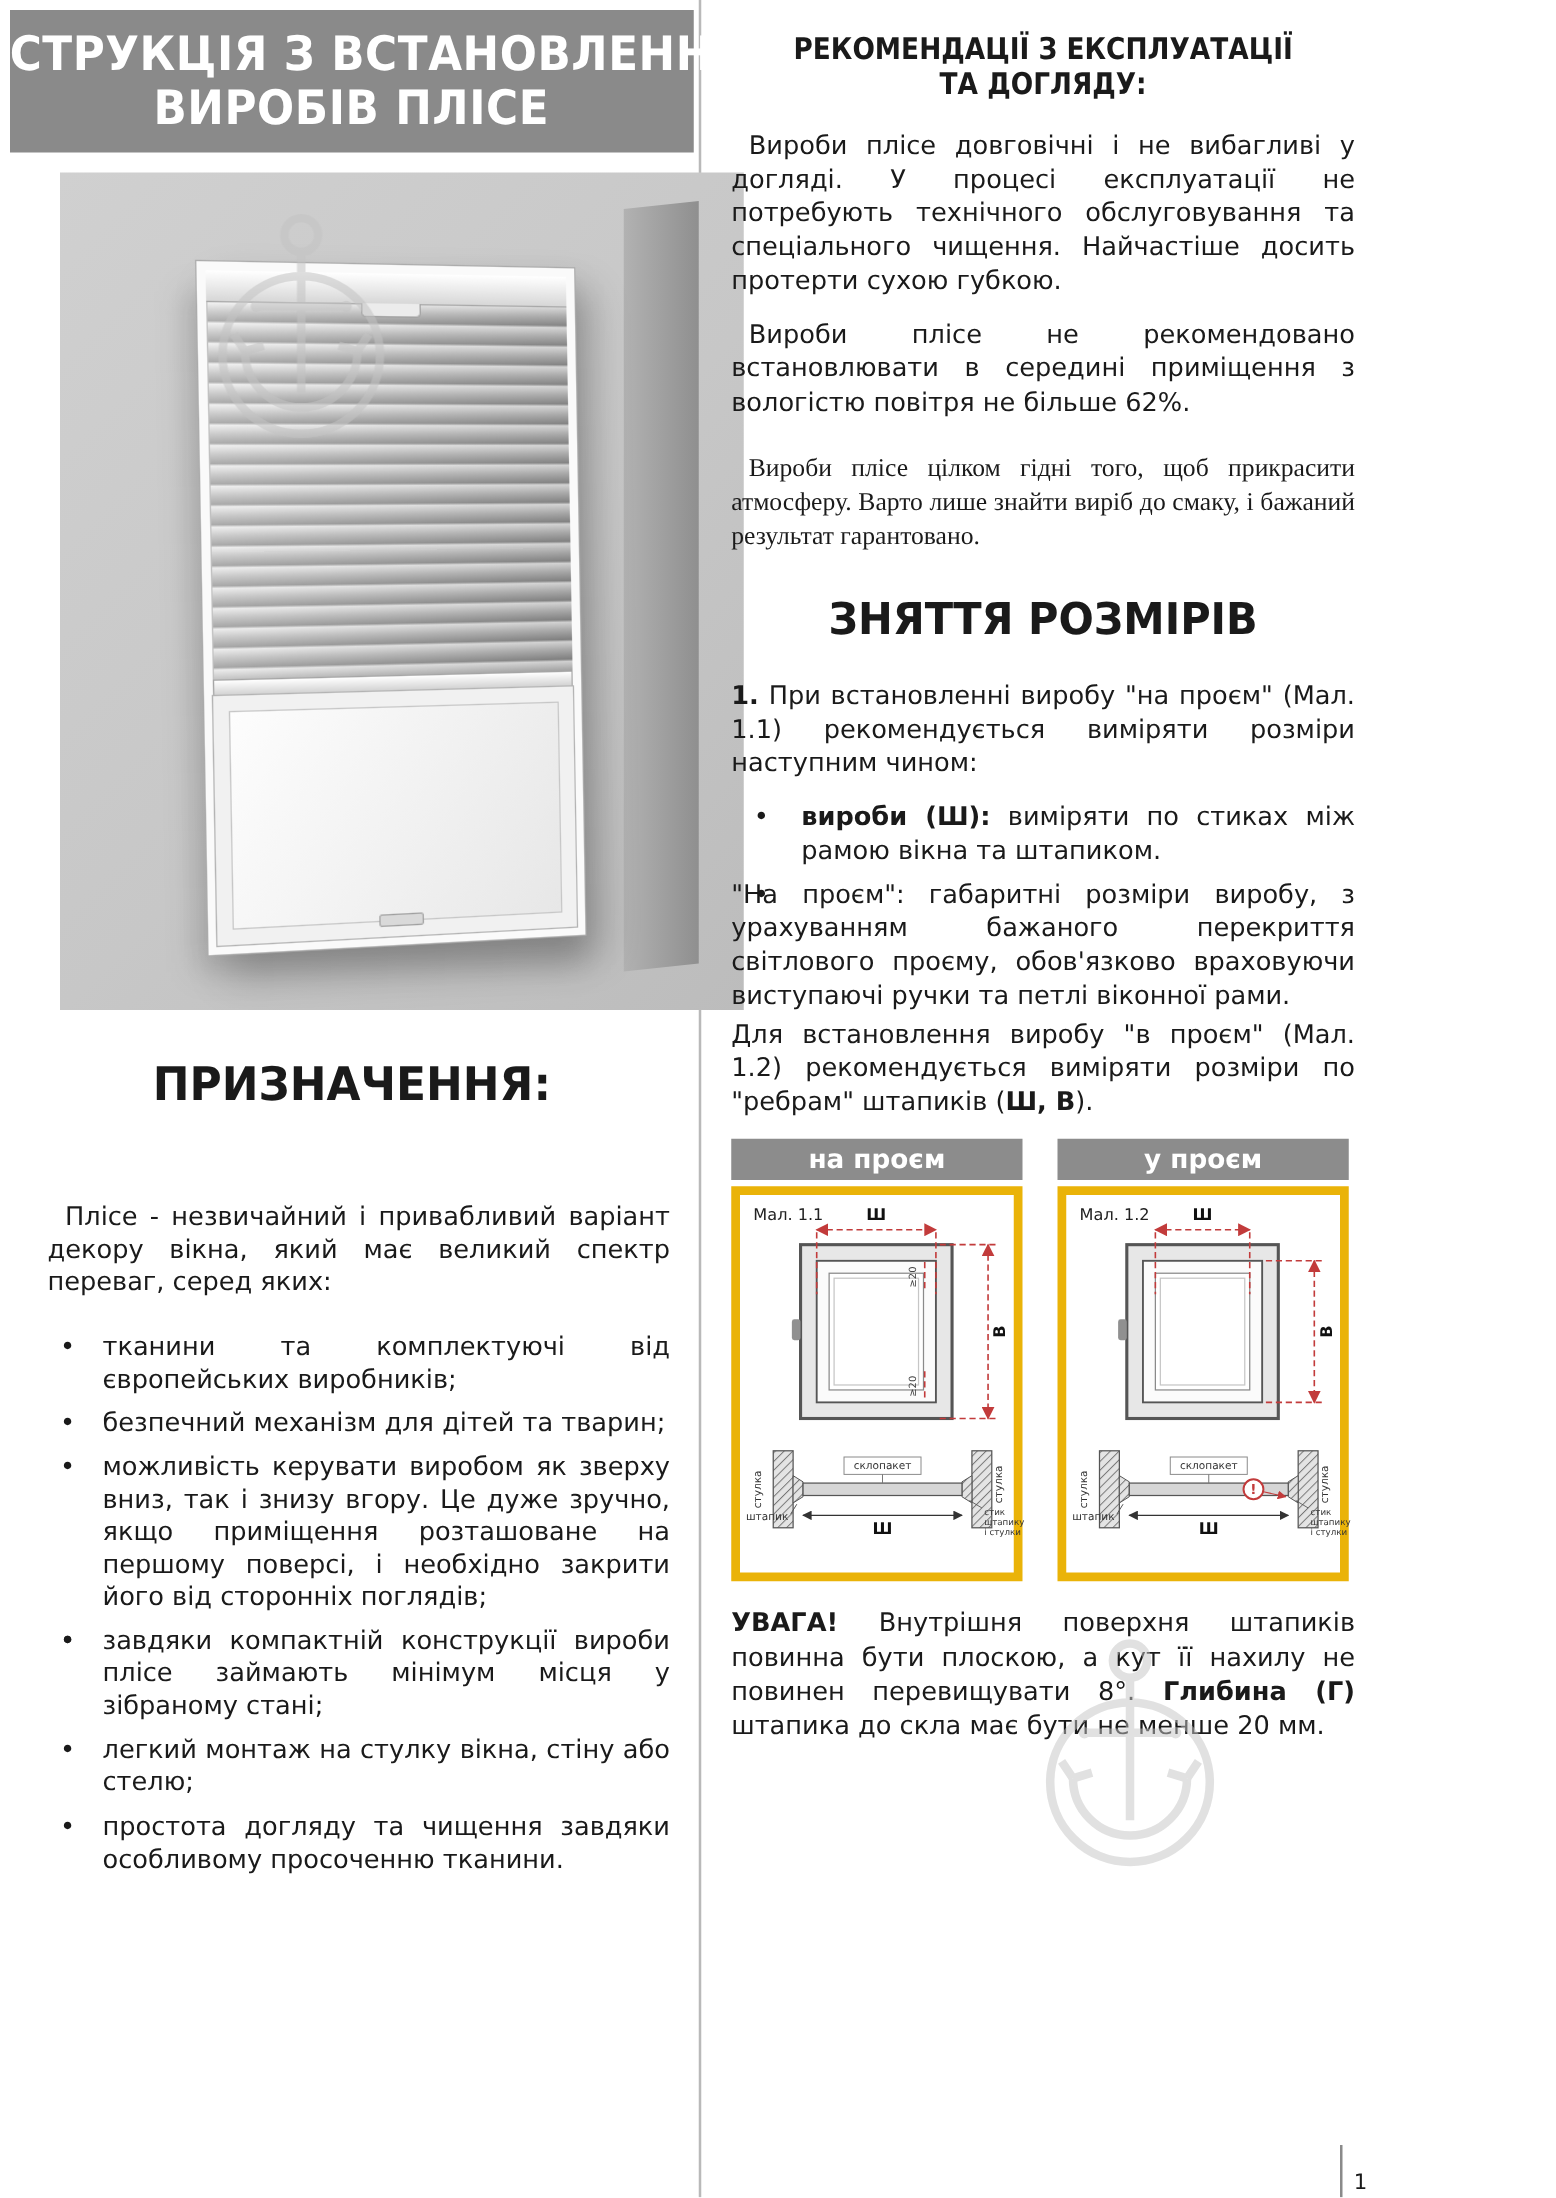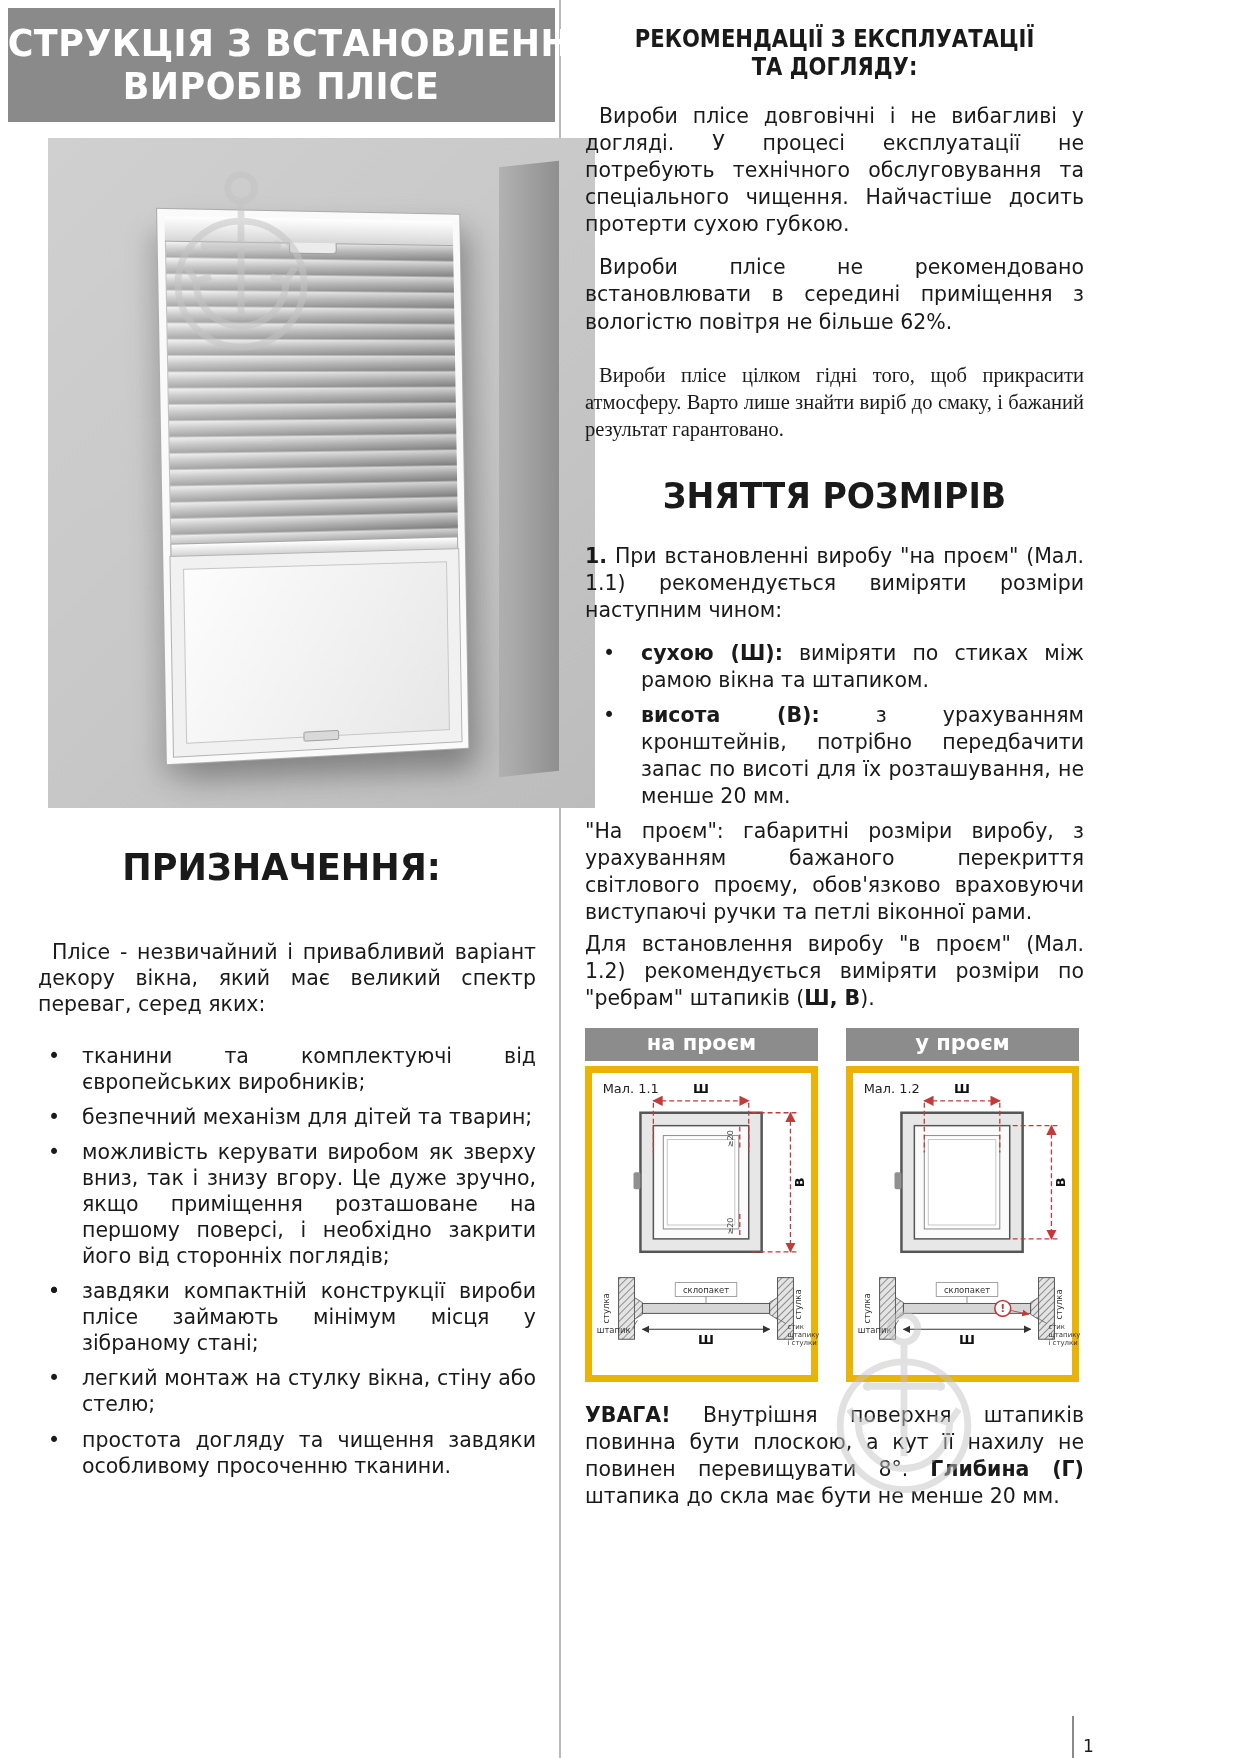--- a/index.html
+++ b/index.html
@@ -33,21 +33,21 @@
   .blind-rail .tab{position:absolute;left:50%;top:100%;width:40px;height:9px;margin-left:-20px;
                    background:#e6e6e6;border:1px solid #9f9f9f;border-top:none;border-radius:0 0 4px 4px;}
   .lower-sash{position:absolute;left:0;right:0;bottom:0;height:172px;background:#ffffff;
               border:12px solid #f1f1f1;outline:1px solid #b3b3b3;}
   .glass{width:100%;height:100%;background:linear-gradient(120deg,#fdfdfd,#e7e7e7);border:1px solid #c6c6c6;box-sizing:border-box;}
   .sill-handle{position:absolute;left:50%;bottom:-4px;width:34px;height:8px;margin-left:-17px;
                background:#d9d9d9;border:1px solid #9f9f9f;border-radius:2px;}
 
   .purpose-title{position:absolute;left:8px;top:846px;width:547px;margin:0;text-align:center;
                  font-size:37px;font-weight:bold;transform:scaleX(.95);}
-  .purpose-body{position:absolute;left:38px;top:939px;width:498px;font-size:20.5px;line-height:1.27;text-align:justify;}
+  .purpose-body{position:absolute;left:38px;top:960px;width:498px;font-size:20.5px;line-height:1.27;text-align:justify;}
   .purpose-body .intro{margin:0 0 26px;text-indent:14px;}
   ul.bullets{list-style:none;margin:0;padding:0;}
   ul.bullets li{position:relative;padding-left:44px;margin-bottom:9px;}
   ul.bullets li .dot{position:absolute;left:10px;top:0;}
 
   
   .right-col{position:absolute;left:585px;top:26px;width:499px;font-size:20.5px;line-height:1.32;text-align:justify;}
   .care-title{margin:0 0 22px;text-align:center;font-size:24px;line-height:1.15;font-weight:bold;}
   .care-title div{transform:scaleX(.88);white-space:nowrap;}
   .jpara{margin:0 0 16px;}
@@ -145,22 +145,22 @@
     </h1>
     <p class="jpara indent">Вироби плісе довговічні і не вибагливі у догляді. У процесі експлуатації не потребують технічного обслуговування та спеціального чищення. Найчастіше досить протерти сухою губкою.</p>
     <p class="jpara indent">Вироби плісе не рекомендовано встановлювати в середині приміщення з вологістю повітря не більше 62%.</p>
     <p class="jpara indent gap">Вироби плісе цілком гідні того, щоб прикрасити атмосферу. Варто лише знайти виріб до смаку, і бажаний результат гарантовано.</p>
 
     <h2 class="measure-title">ЗНЯТТЯ РОЗМІРІВ</h2>
 
     <p class="jpara"><b>1.</b> <span>При встановленні виробу "на проєм" (Мал. 1.1) рекомендується виміряти розміри наступним чином:</span></p>
 
     <ul class="bullets r">
-      <li><span class="dot">•</span><span><b>сухою (Ш):</b> <span>виміряти по стиках між рамою вікна та штапиком.</span></span></li>
-      <li><span class="dot">•</span><span><b>висота (В):</b> <span>з урахуванням кронштейнів, потрібно передбачити запас по висоті для їх розташування, не менше 20 мм.</span></span></li>
+      <li><span class="dot">•</span><span><b>вироби (Ш):</b> <span>виміряти по стиках між рамою вікна та штапиком.</span></span></li>
+      <li><span class="dot">•</span></li>
     </ul>
 
     <p class="jpara" style="margin-bottom:4px;">"На проєм": габаритні розміри виробу, з урахуванням бажаного перекриття світлового проєму, обов'язково враховуючи виступаючі ручки та петлі віконної рами.</p>
     <p class="jpara"><span>Для встановлення виробу "в проєм" (Мал. 1.2) рекомендується виміряти розміри по "ребрам" штапиків (</span><b>Ш, В</b><span>).</span></p>
 
     <div class="figures">
 
       <div class="fig-panel">
         <div class="fig-header">на проєм</div>
         <div class="fig-box">

